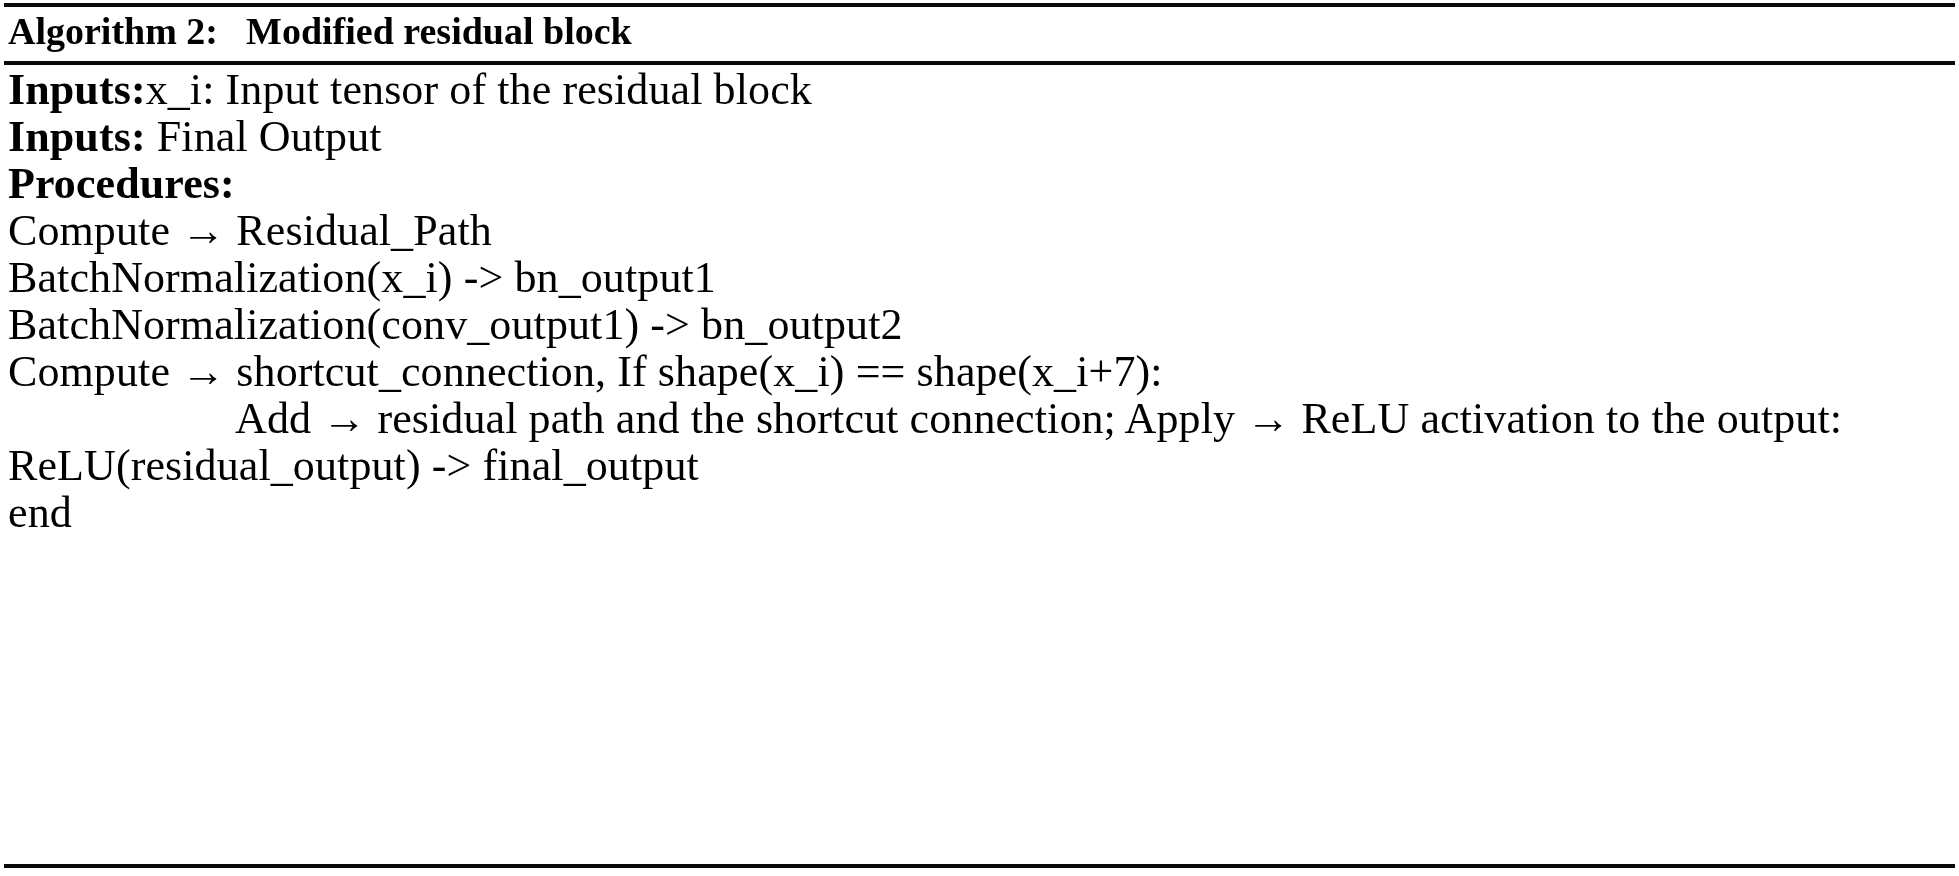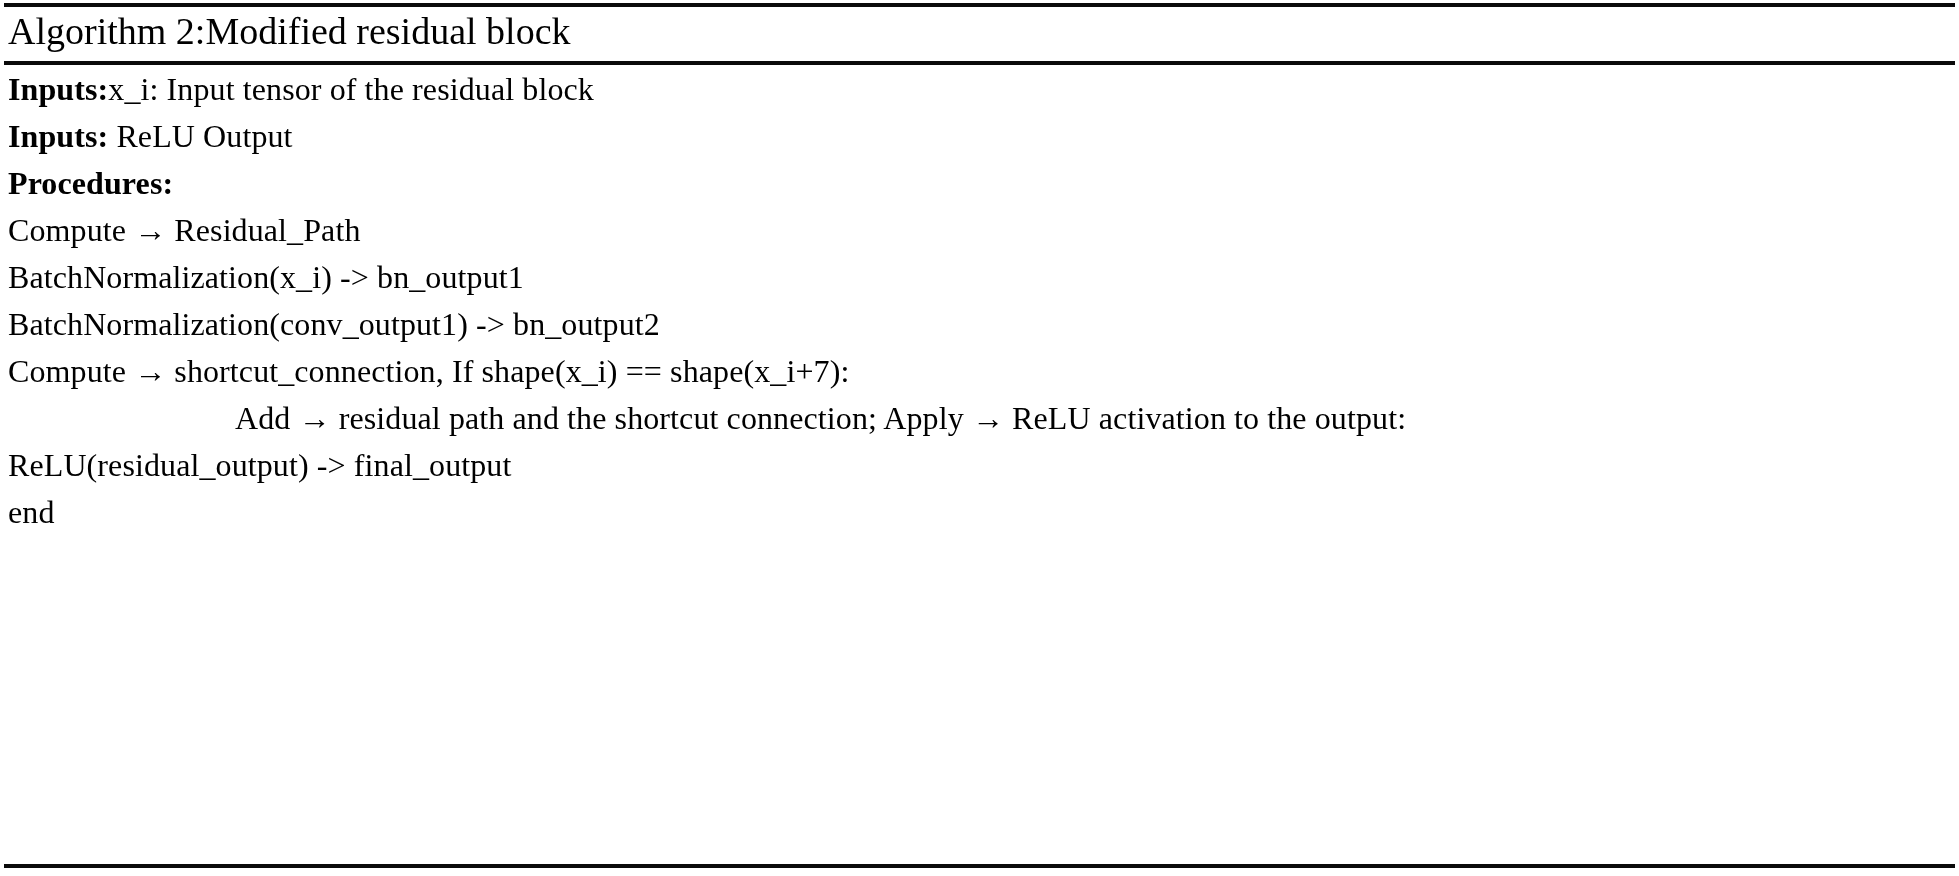--- a/index.html
+++ b/index.html
@@ -39,36 +39,37 @@
   
   .algo-title {
     position: absolute;
     left: 8px;
     top: 8px;
     font-size: 38px;
     line-height: 47px;
     white-space: nowrap;
   }
   .algo-title .kw {
-    font-weight: normal;
+    font-weight: bold;
   }
   .algo-title .caption-text {
-    font-weight: normal;
+    font-weight: bold;
+    margin-left: 28px;
   }
 
   
   .algo-body {
     position: absolute;
     left: 8px;
     top: 66px;
     right: 8px;
   }
 
   .algo-line {
-    font-size: 32px;
+    font-size: 44px;
     line-height: 47px;
     height: 47px;
     white-space: nowrap;
     letter-spacing: 0.1px;
   }
   .algo-line .kw {
     font-weight: bold;
   }
   .algo-line.indented {
     padding-left: 227px;
@@ -87,21 +88,21 @@
 
   <div class="rule rule-mid"></div>
 
   <div class="algo-body">
 
     <div class="algo-line">
       <span class="kw">Inputs:</span><span>x_i: Input tensor of the residual block</span>
     </div>
 
     <div class="algo-line">
-      <span class="kw">Inputs:</span><span> ReLU Output</span>
+      <span class="kw">Inputs:</span><span> Final Output</span>
     </div>
 
     <div class="algo-line">
       <span class="kw">Procedures:</span><span></span>
     </div>
 
     <div class="algo-line">Compute →  Residual_Path</div>
     <div class="algo-line">BatchNormalization(x_i) -&gt; bn_output1</div>
     <div class="algo-line">BatchNormalization(conv_output1) -&gt; bn_output2</div>
     <div class="algo-line">Compute →  shortcut_connection, If shape(x_i) == shape(x_i+7):</div>

